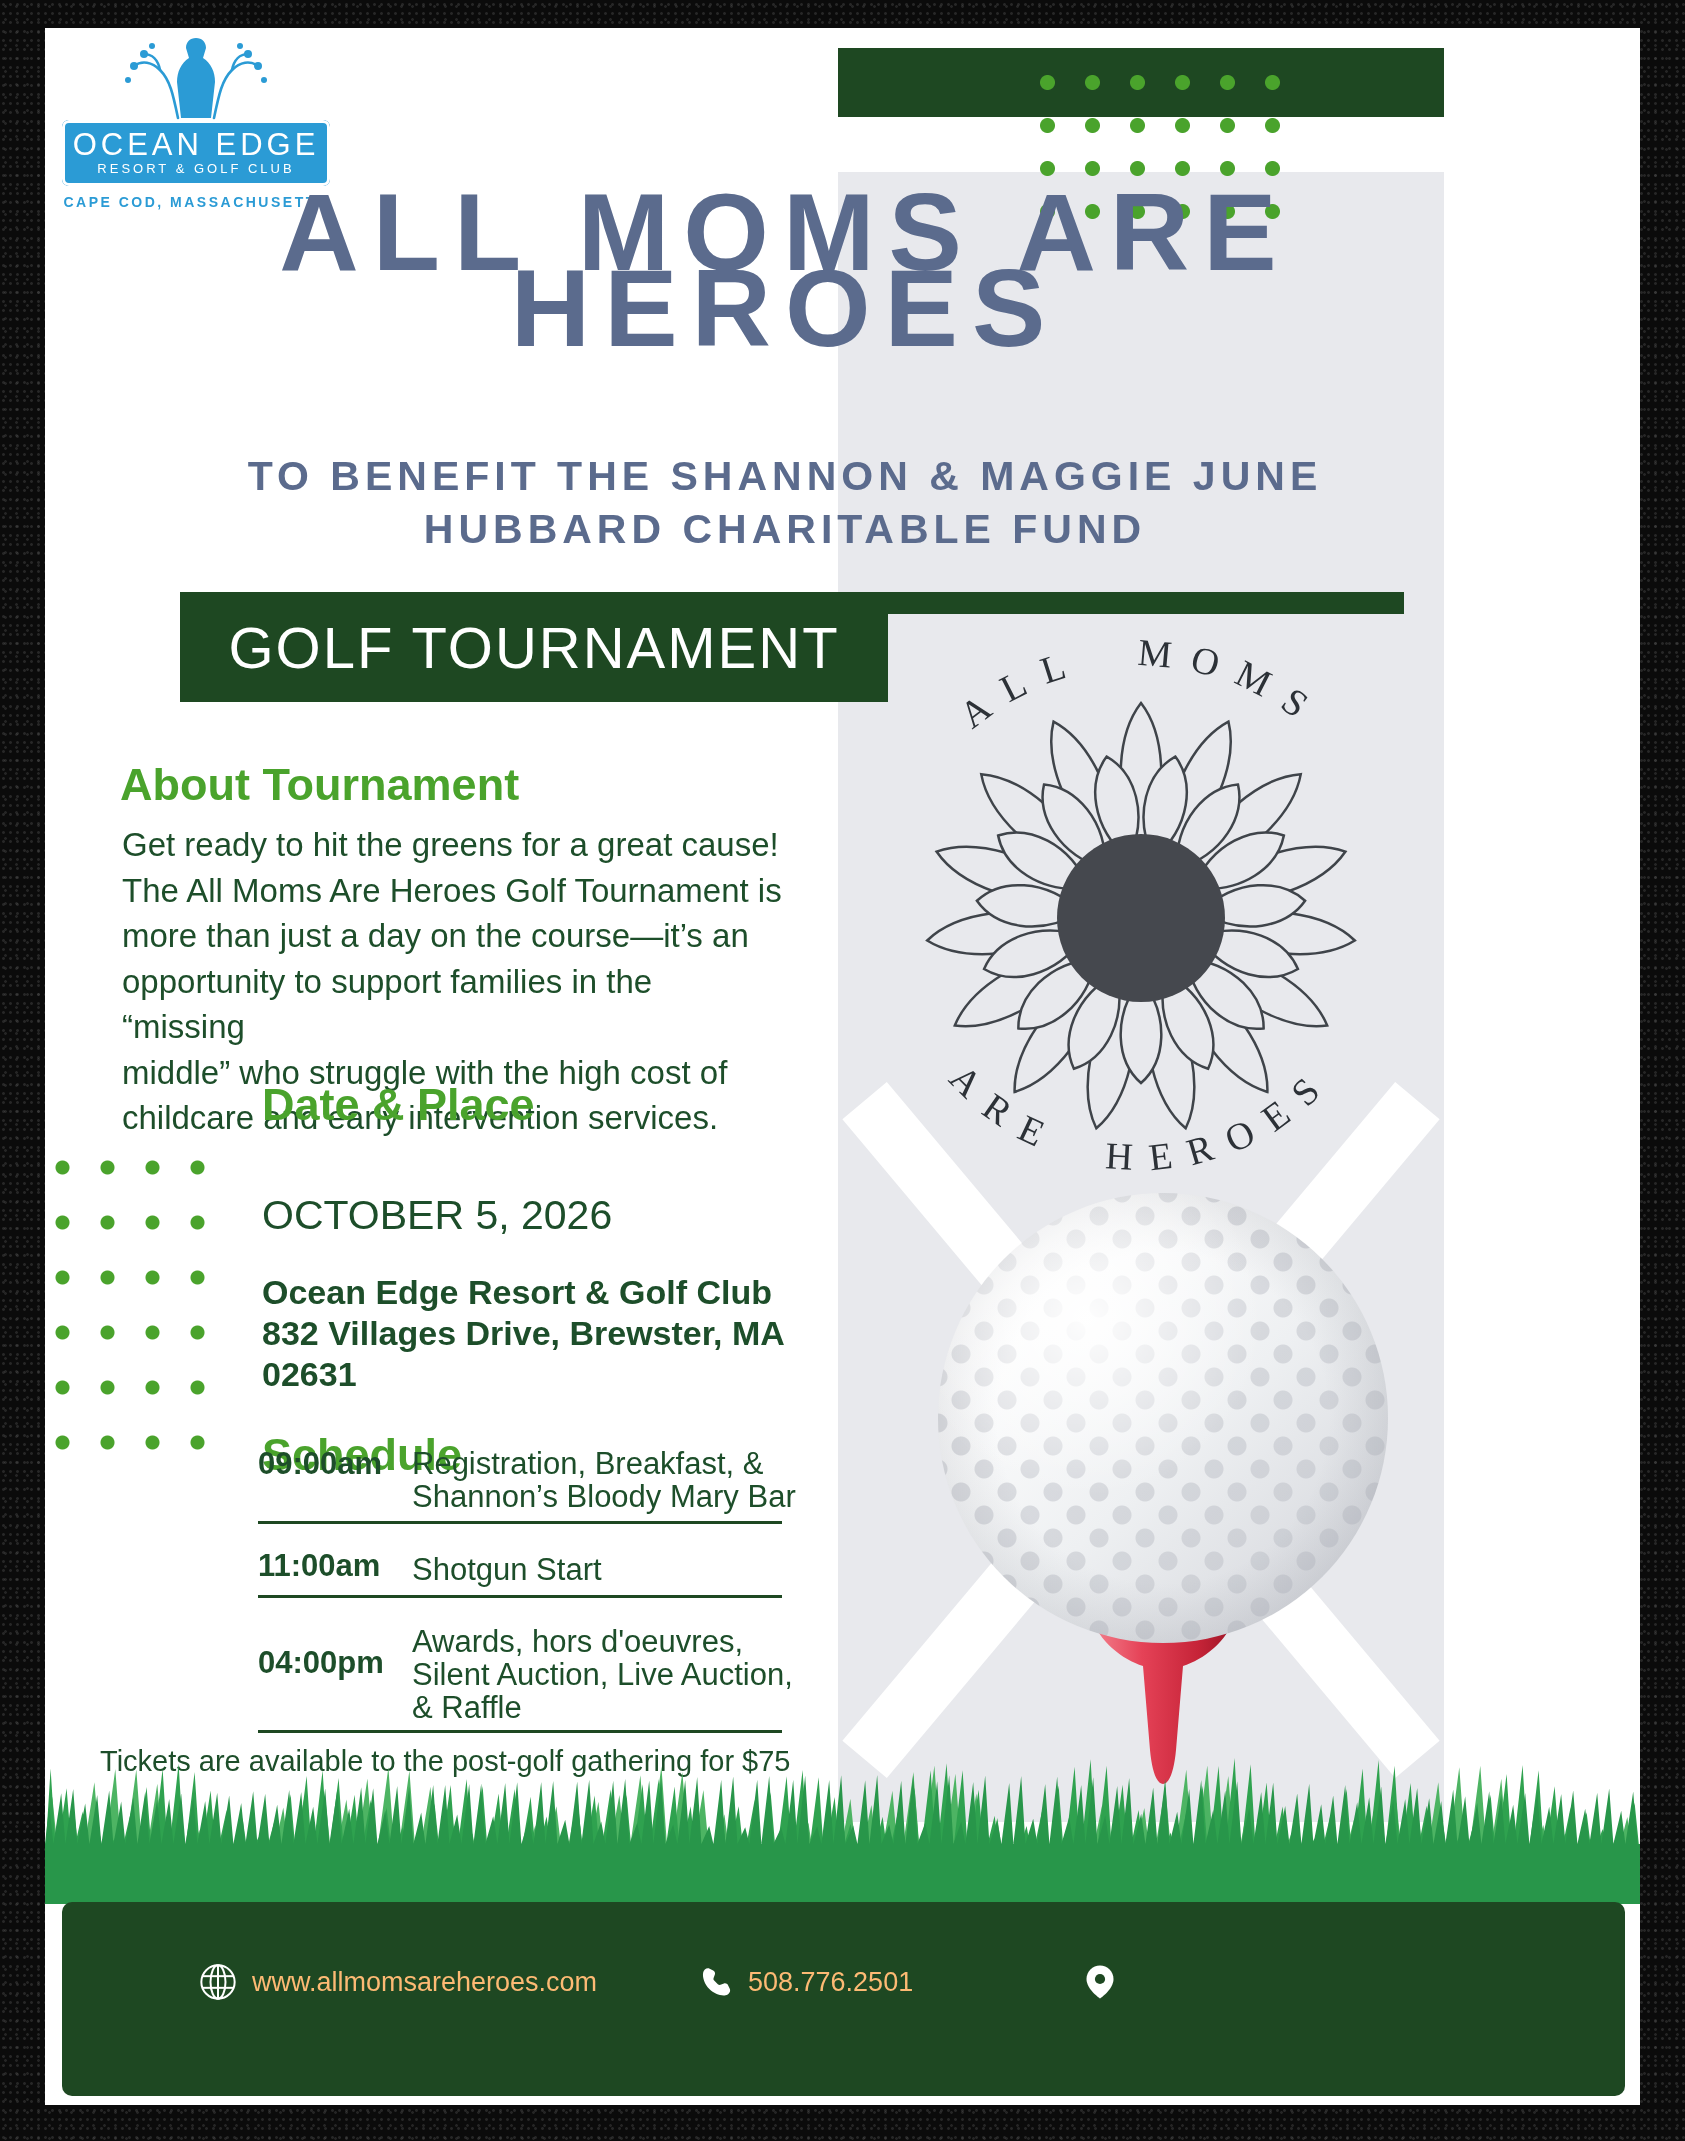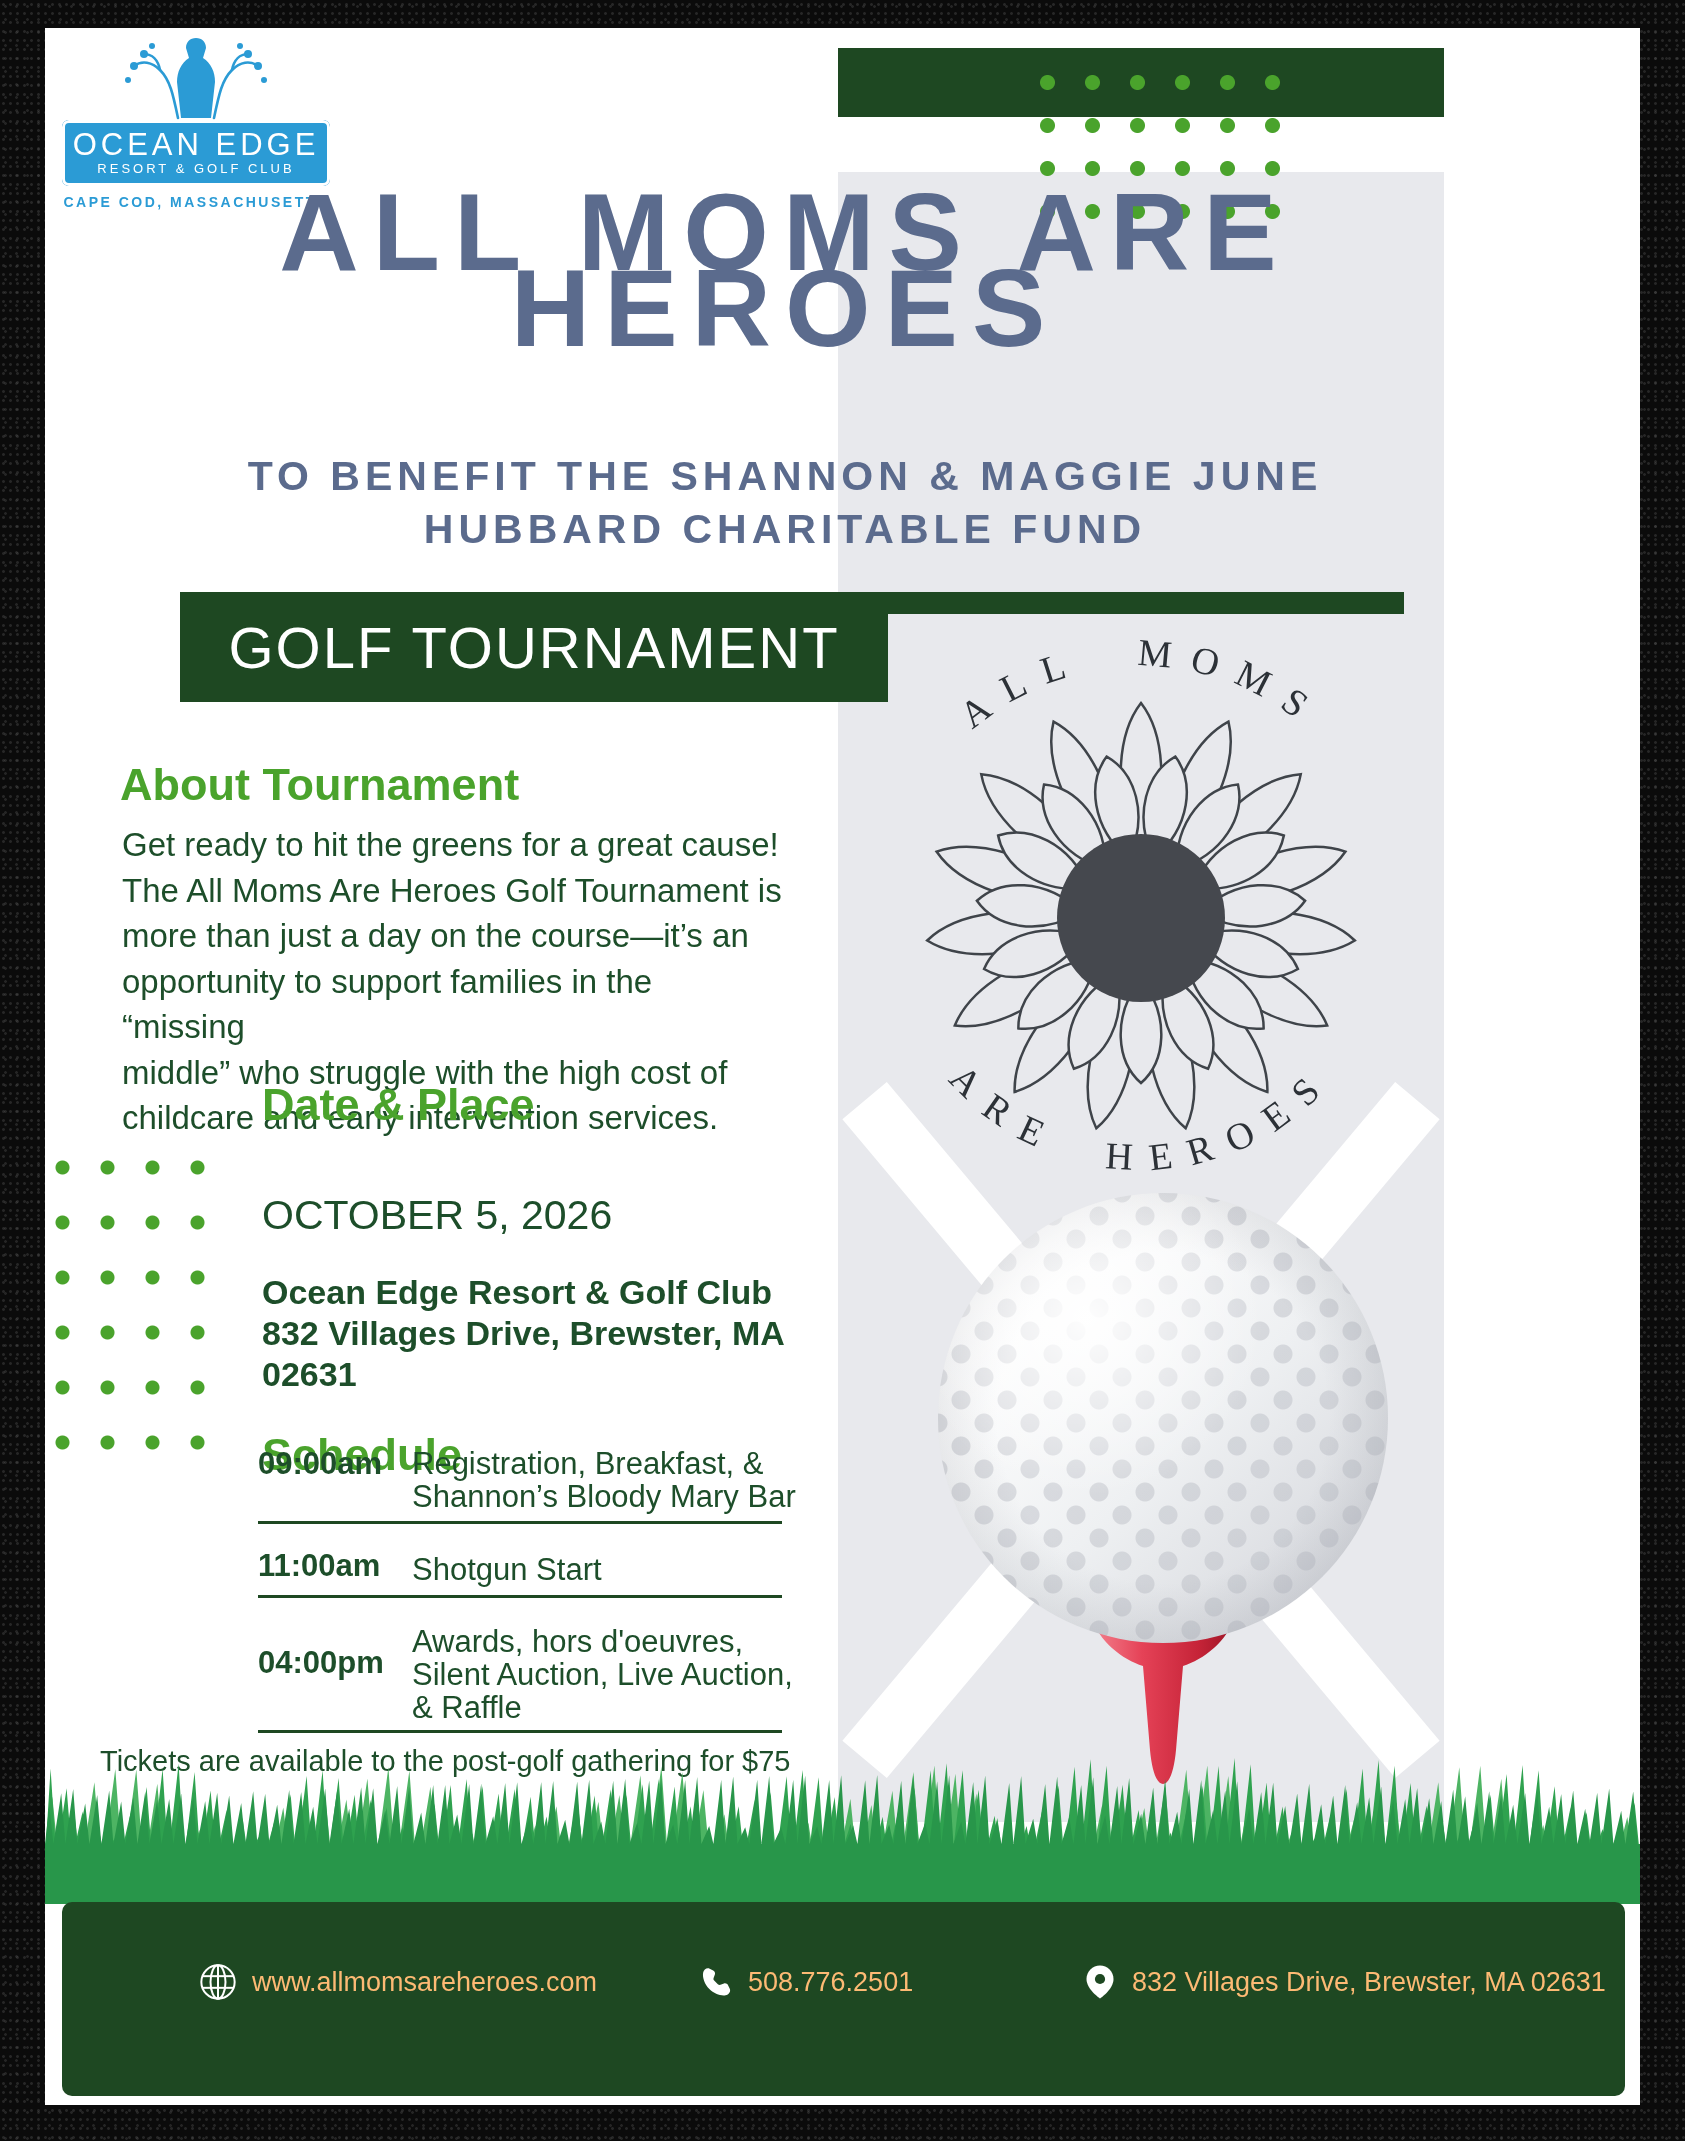--- a/index.html
+++ b/index.html
@@ -249,14 +249,13 @@
   <svg width="34" height="34" viewBox="0 0 24 24">
     <path fill="#ffffff" d="M6.8,2.6C4.8,1.7,2.6,3.3,2.2,5.5c-0.6,3.5,1.1,8.2,4.4,11.5s8,5,11.5,4.4c2.2-0.4,3.8-2.6,2.9-4.6 l-1.2-2.5c-0.5-1.1-1.8-1.6-2.9-1.2l-2.4,0.9c-0.6,0.2-1.4,0.1-1.9-0.4l-2.6-2.6C9.5,10.5,9.4,9.7,9.6,9.1l0.9-2.4 c0.4-1.1-0.1-2.4-1.2-2.9L6.8,2.6z"></path>
   </svg>
   <span>508.776.2501</span>
 </div>
 <div class="f-item f-pin">
   <svg width="36" height="36" viewBox="0 0 24 24">
     <path fill="#ffffff" d="M12,1C7,1,3,5,3,10c0,7,9,13,9,13s9-6,9-13C21,5,17,1,12,1z"></path>
     <circle cx="12" cy="10" r="3.4" fill="#1e4822"></circle>
   </svg>
-  <span>832 Villages Drive, Brewster, MA 02631</span>
 </div>
 
 </body></html>

